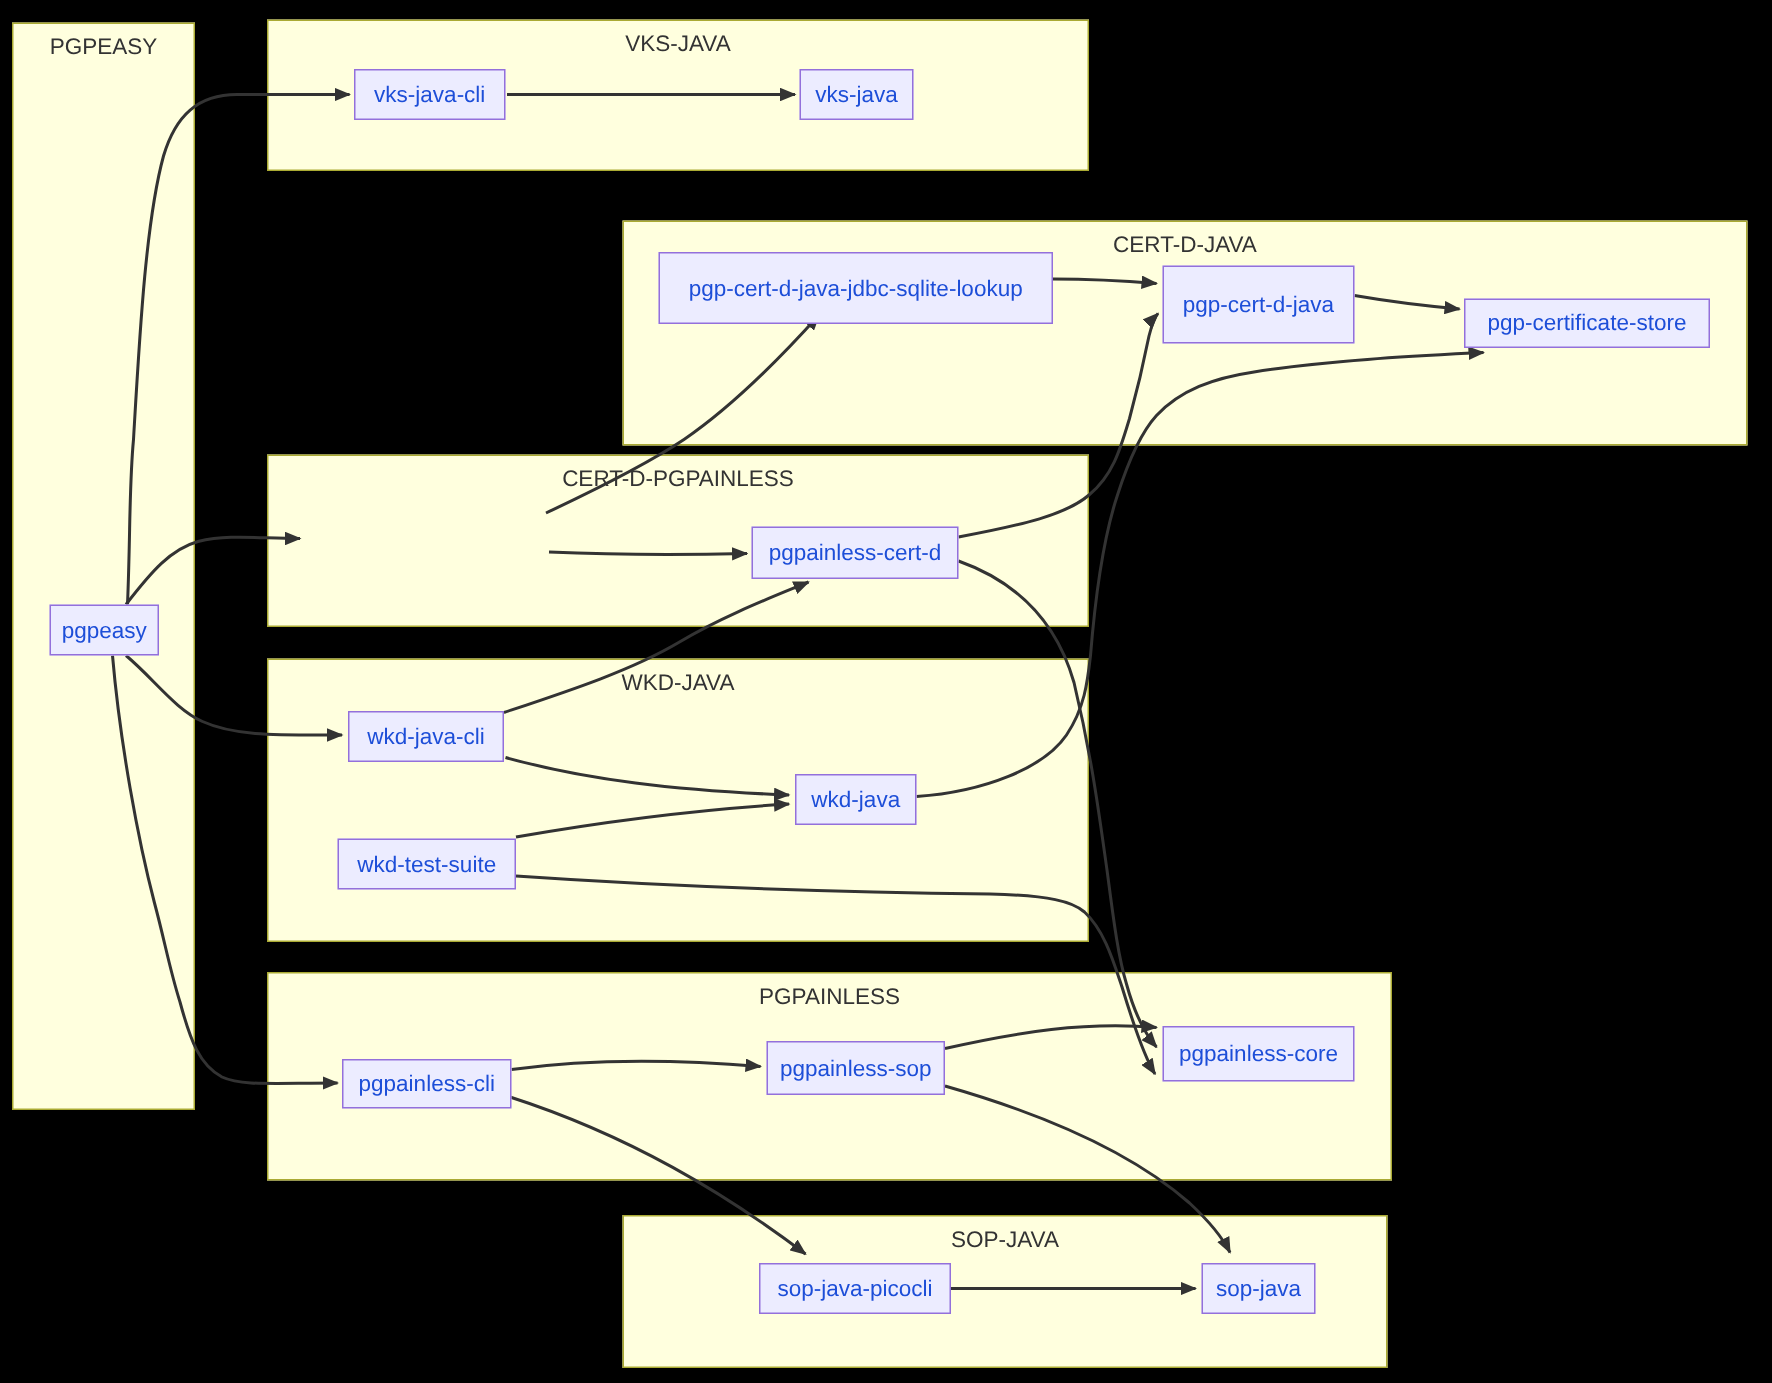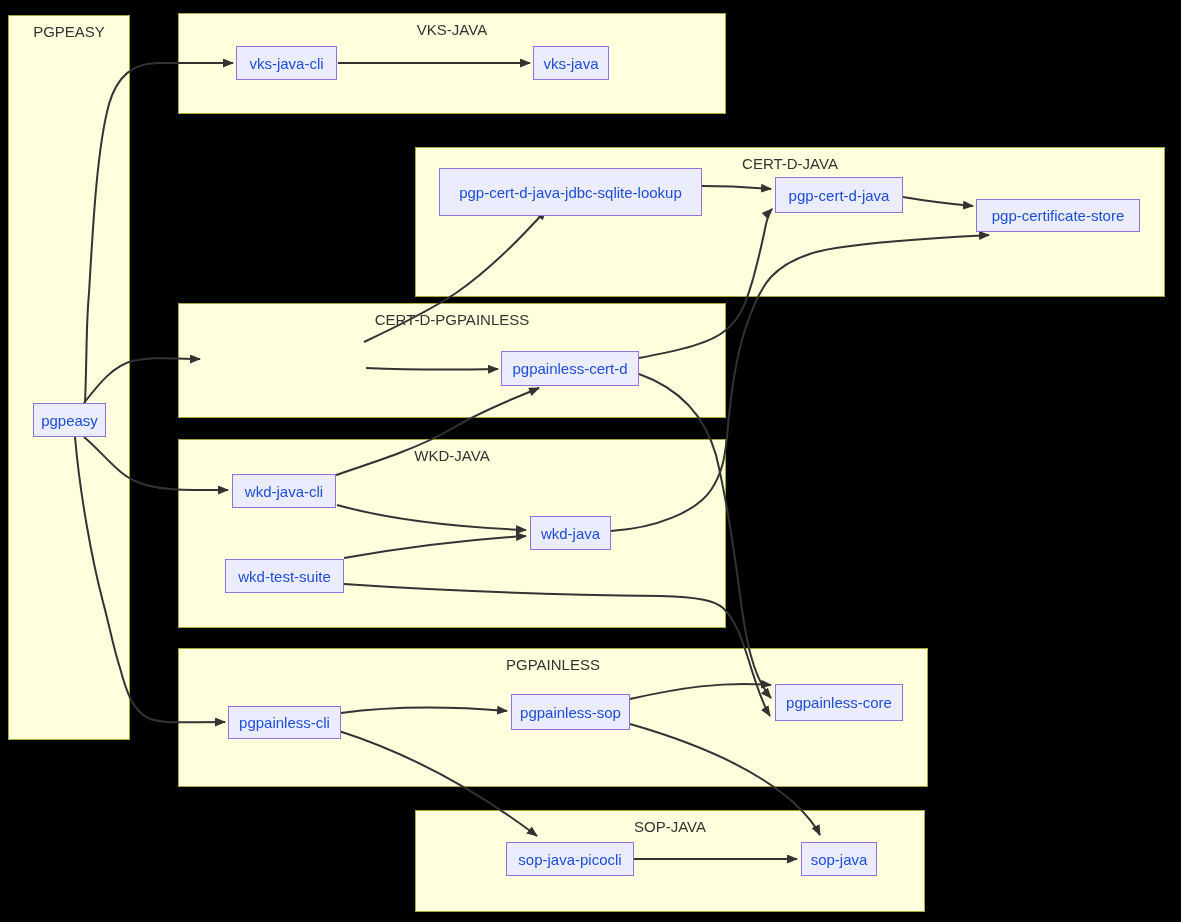--- a/index.html
+++ b/index.html
@@ -108,21 +108,21 @@
   </div>
   <div class="node" style="left:236px;top:46px;width:101px;height:34px;">
     <span>vks-java-cli</span>
   </div>
   <div class="node" style="left:533px;top:46px;width:76px;height:34px;">
     <span>vks-java</span>
   </div>
   <div class="node" style="left:439px;top:168px;width:263px;height:48px;">
     <span>pgp-cert-d-java-jdbc-sqlite-lookup</span>
   </div>
-  <div class="node" style="left:775px;top:177px;width:128px;height:36px;">
+  <div class="node" style="left:775px;top:177px;width:128px;height:52px;">
     <span>pgp-cert-d-java</span>
   </div>
   <div class="node" style="left:976px;top:199px;width:164px;height:33px;text-align:center;">
     <span>pgp-certificate-store</span>
   </div>
   <div class="node" style="left:501px;top:351px;width:138px;height:35px;">
     <span>pgpainless-cert-d</span>
   </div>
   <div class="node" style="left:232px;top:474px;width:104px;height:34px;">
     <span>wkd-java-cli</span>

